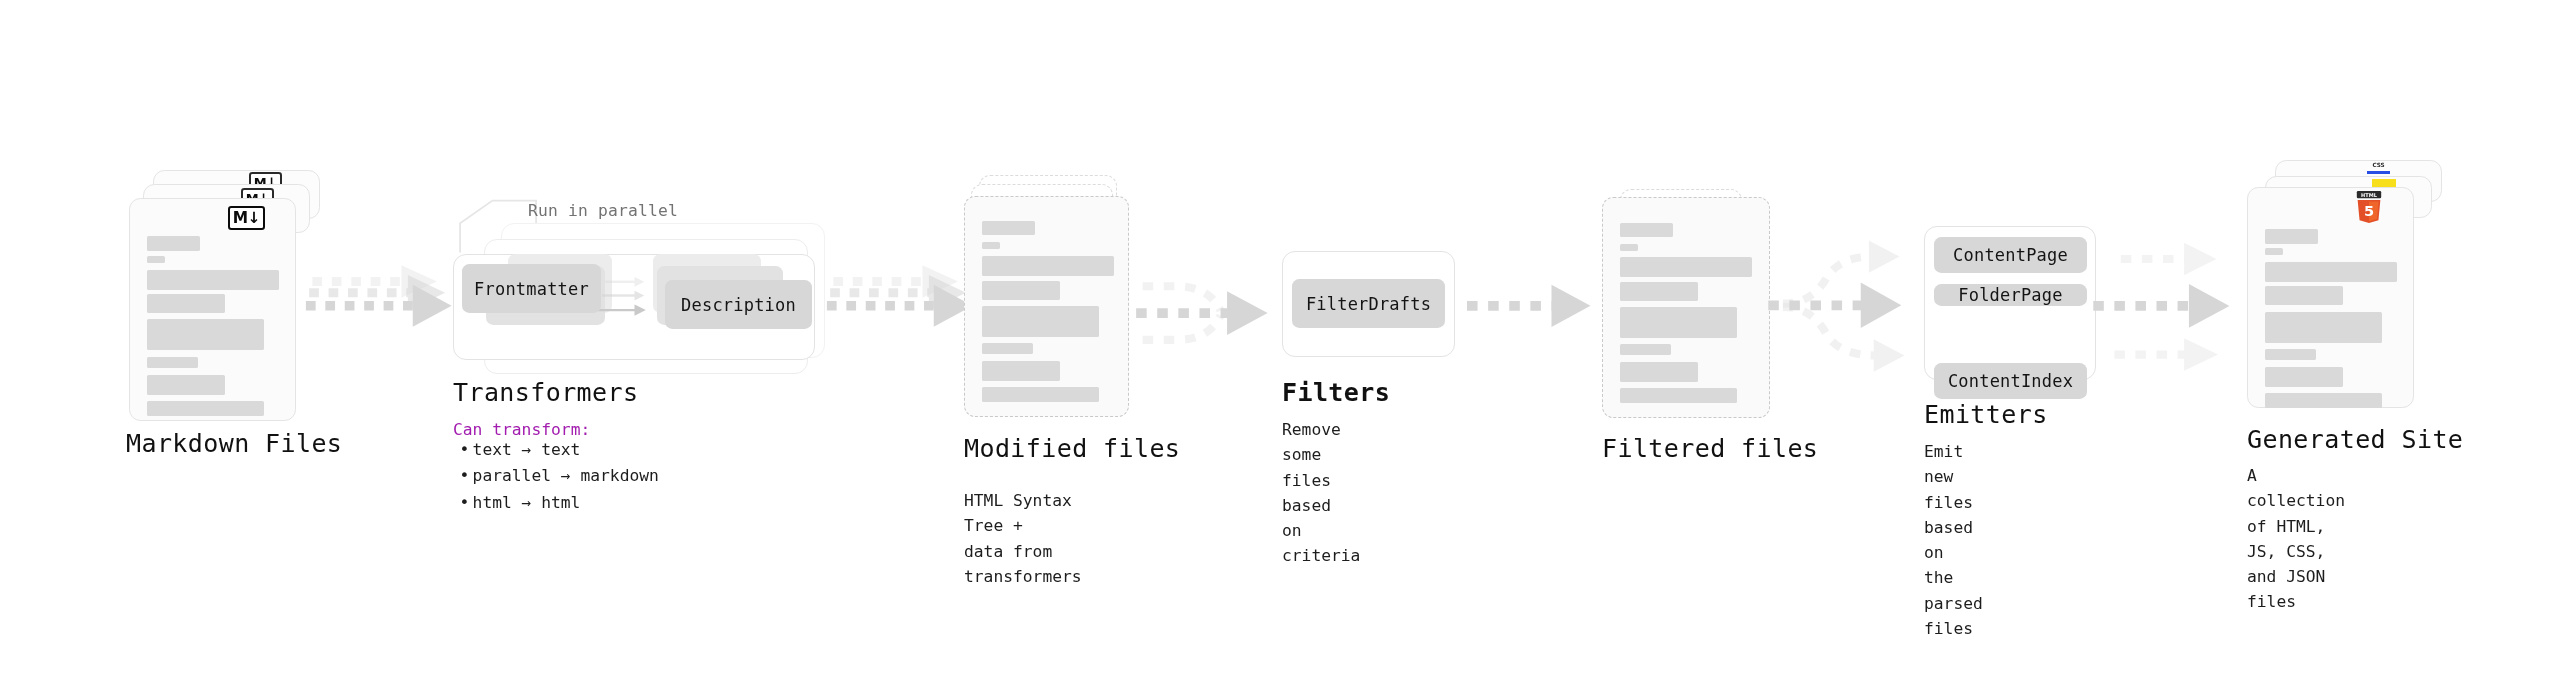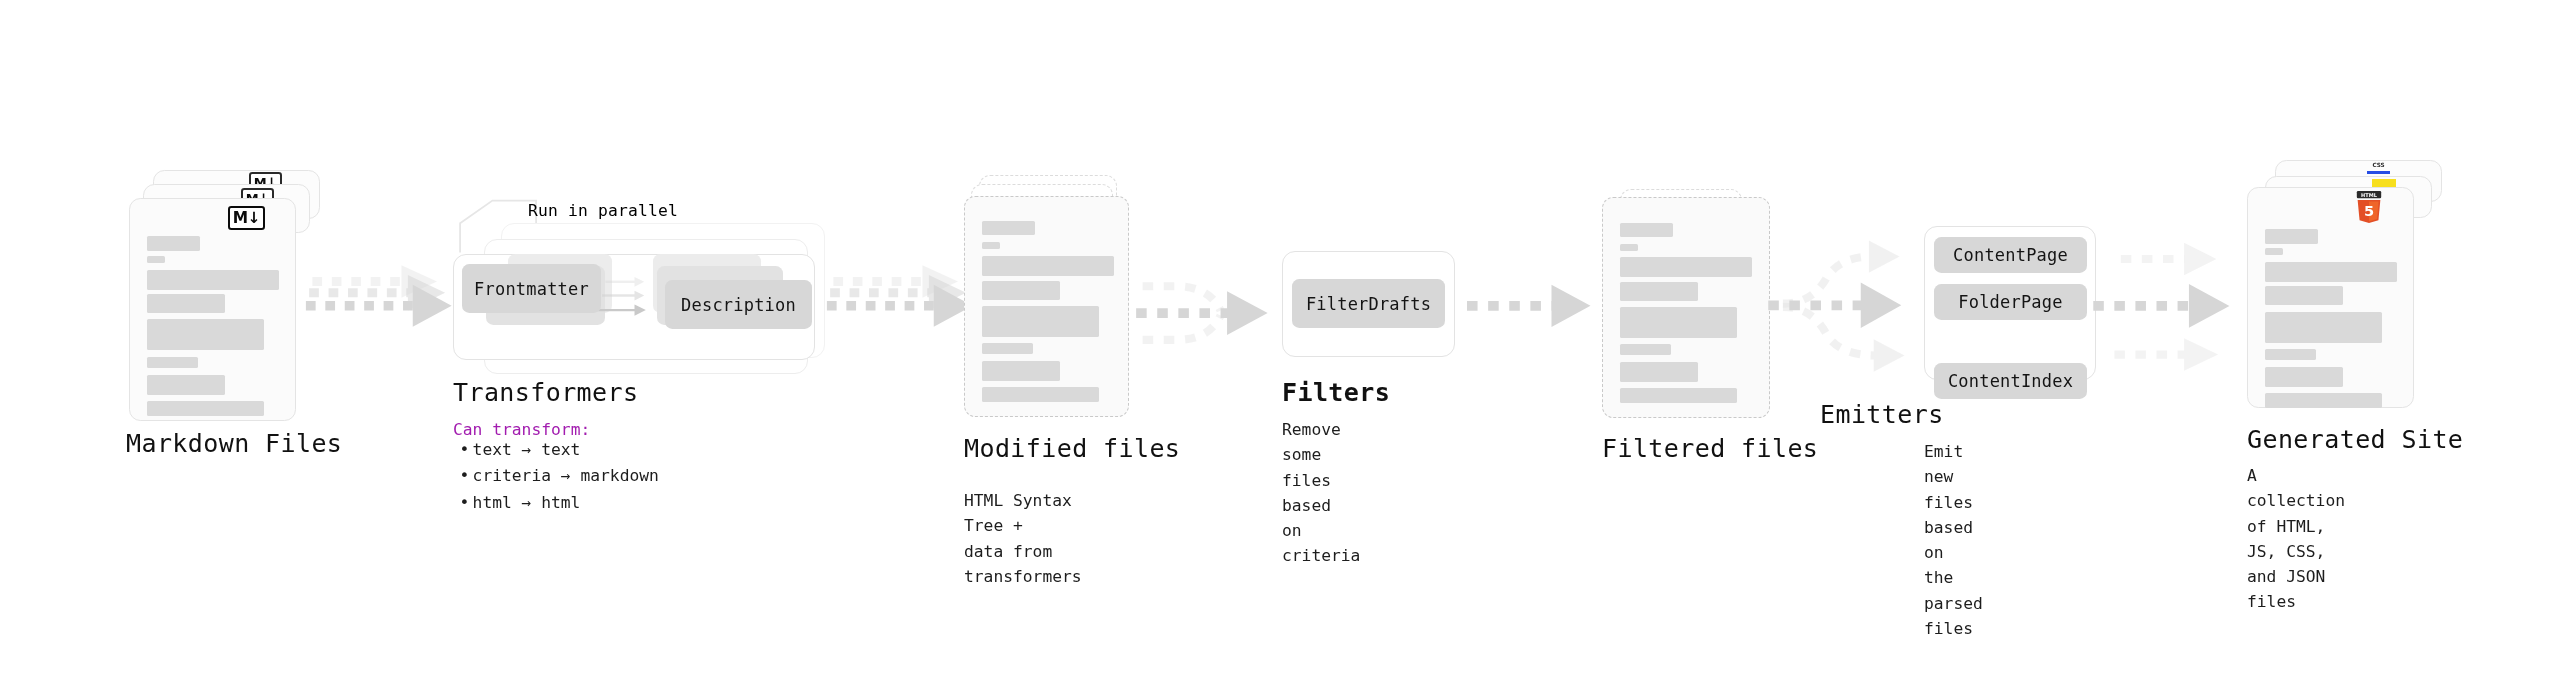--- a/index.html
+++ b/index.html
@@ -113,21 +113,21 @@
     font-size:17px;color:#141414;
     white-space:nowrap;
     letter-spacing:0.2px;
   }
   .chip.g2{background:#e2e2e2;color:transparent;}
   .chip.g3{background:#ececec;color:transparent;}
 
   
   .note{
     position:absolute;
-    font-size:16.3px;color:#000000;white-space:nowrap;letter-spacing:0.2px;
+    font-size:16.3px;color:#737373;white-space:nowrap;letter-spacing:0.2px;
   }
 
   svg{position:absolute;overflow:visible;}
 </style>
 </head>
 <body>
 
 <div id="stage">
 
   <div class="abs">
@@ -203,21 +203,21 @@
         <span>Frontmatter</span>
       </div>
     <div class="chip" style="left:665px;top:280px;width:147px;height:49px;">
         <span>Description</span>
       </div>
 
     <div class="abs stage-title" style="left:453px;top:380px;">Transformers</div>
     <div class="abs stage-sub" style="left:453px;top:417px;">Can transform:</div>
     <ul class="abs bullets" style="left:458px;top:437px;">
       <li>text → text</li>
-      <li>criteria → markdown</li>
+      <li>parallel → markdown</li>
       <li>html → html</li>
     </ul>
   </div>
 
   <svg class="abs" style="left:830px;top:275px;width:146px;height:68px;" viewBox="0 0 180 84" width="146" height="68">
     <g opacity="0.30">
       <line x1="4" y1="8" x2="118" y2="8" stroke="#d6d6d6" stroke-width="11" stroke-dasharray="12 12"></line>
       <polygon points="114,-12 158,8 114,28" fill="#d6d6d6"></polygon>
     </g>
     <g opacity="0.55">
@@ -308,28 +308,28 @@
       <polygon points="102,50 152,78 102,106" fill="#d6d6d6"></polygon>
     </g>
   </svg>
 
   <div class="abs">
     <div class="panel" style="left:1924px;top:226px;width:172px;height:154px;"></div>
 
     <div class="chip" style="left:1934px;top:237px;width:153px;height:36px;">
         <span>ContentPage</span>
       </div>
-    <div class="chip" style="left:1934px;top:284px;width:153px;height:36px;">
+    <div class="chip" style="left:1934px;top:284px;width:153px;height:22px;">
         <span>FolderPage</span>
       </div>
     <div class="chip" style="left:1934px;top:332px;width:153px;height:36px;margin-top:31px;">
         <span>ContentIndex</span>
       </div>
 
-    <div class="abs stage-title" style="left:1820px;top:402px;">Emitters</div>
+    <div class="abs stage-title" style="left:1924px;top:402px;">Emitters</div>
     <div class="abs stage-desc" style="left:1924px;top:439px;">Emit new files based on
 the parsed files</div>
   </div>
 
   <svg class="abs" style="left:2103px;top:241px;width:154px;height:138px;" viewBox="0 0 190 170" width="154" height="138">
     <g opacity="0.40">
       <line x1="22" y1="22" x2="104" y2="22" stroke="#e2e2e2" stroke-width="10" stroke-dasharray="13 13"></line>
       <polygon points="100,2 140,22 100,42" fill="#e2e2e2"></polygon>
     </g>
     <g opacity="1">

